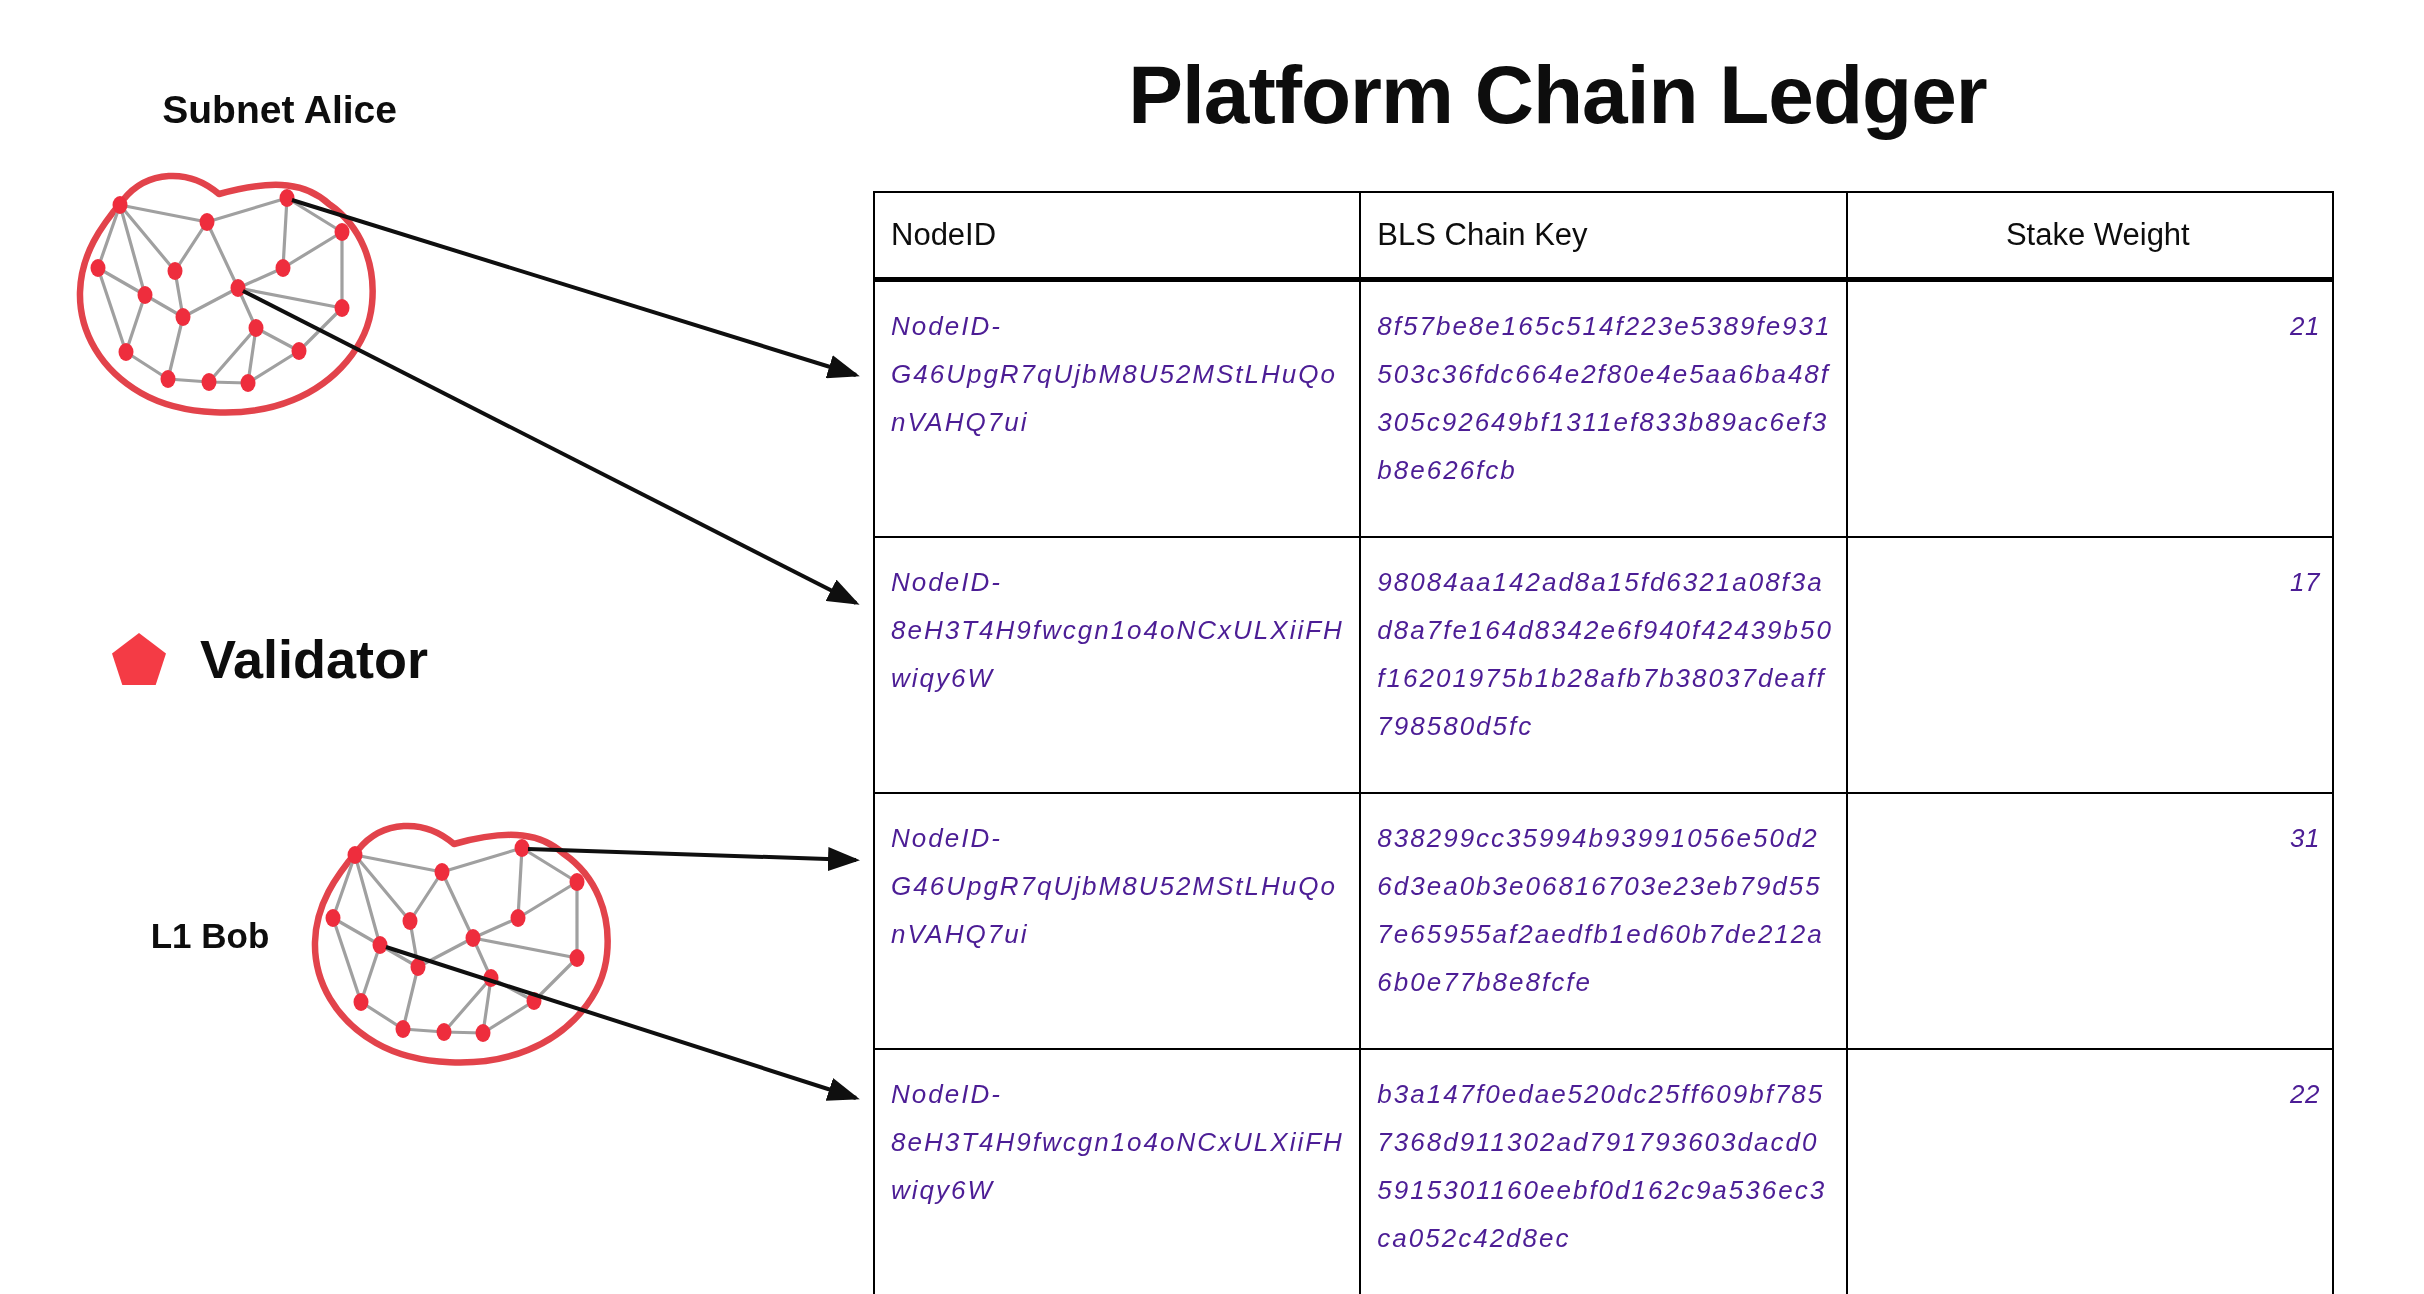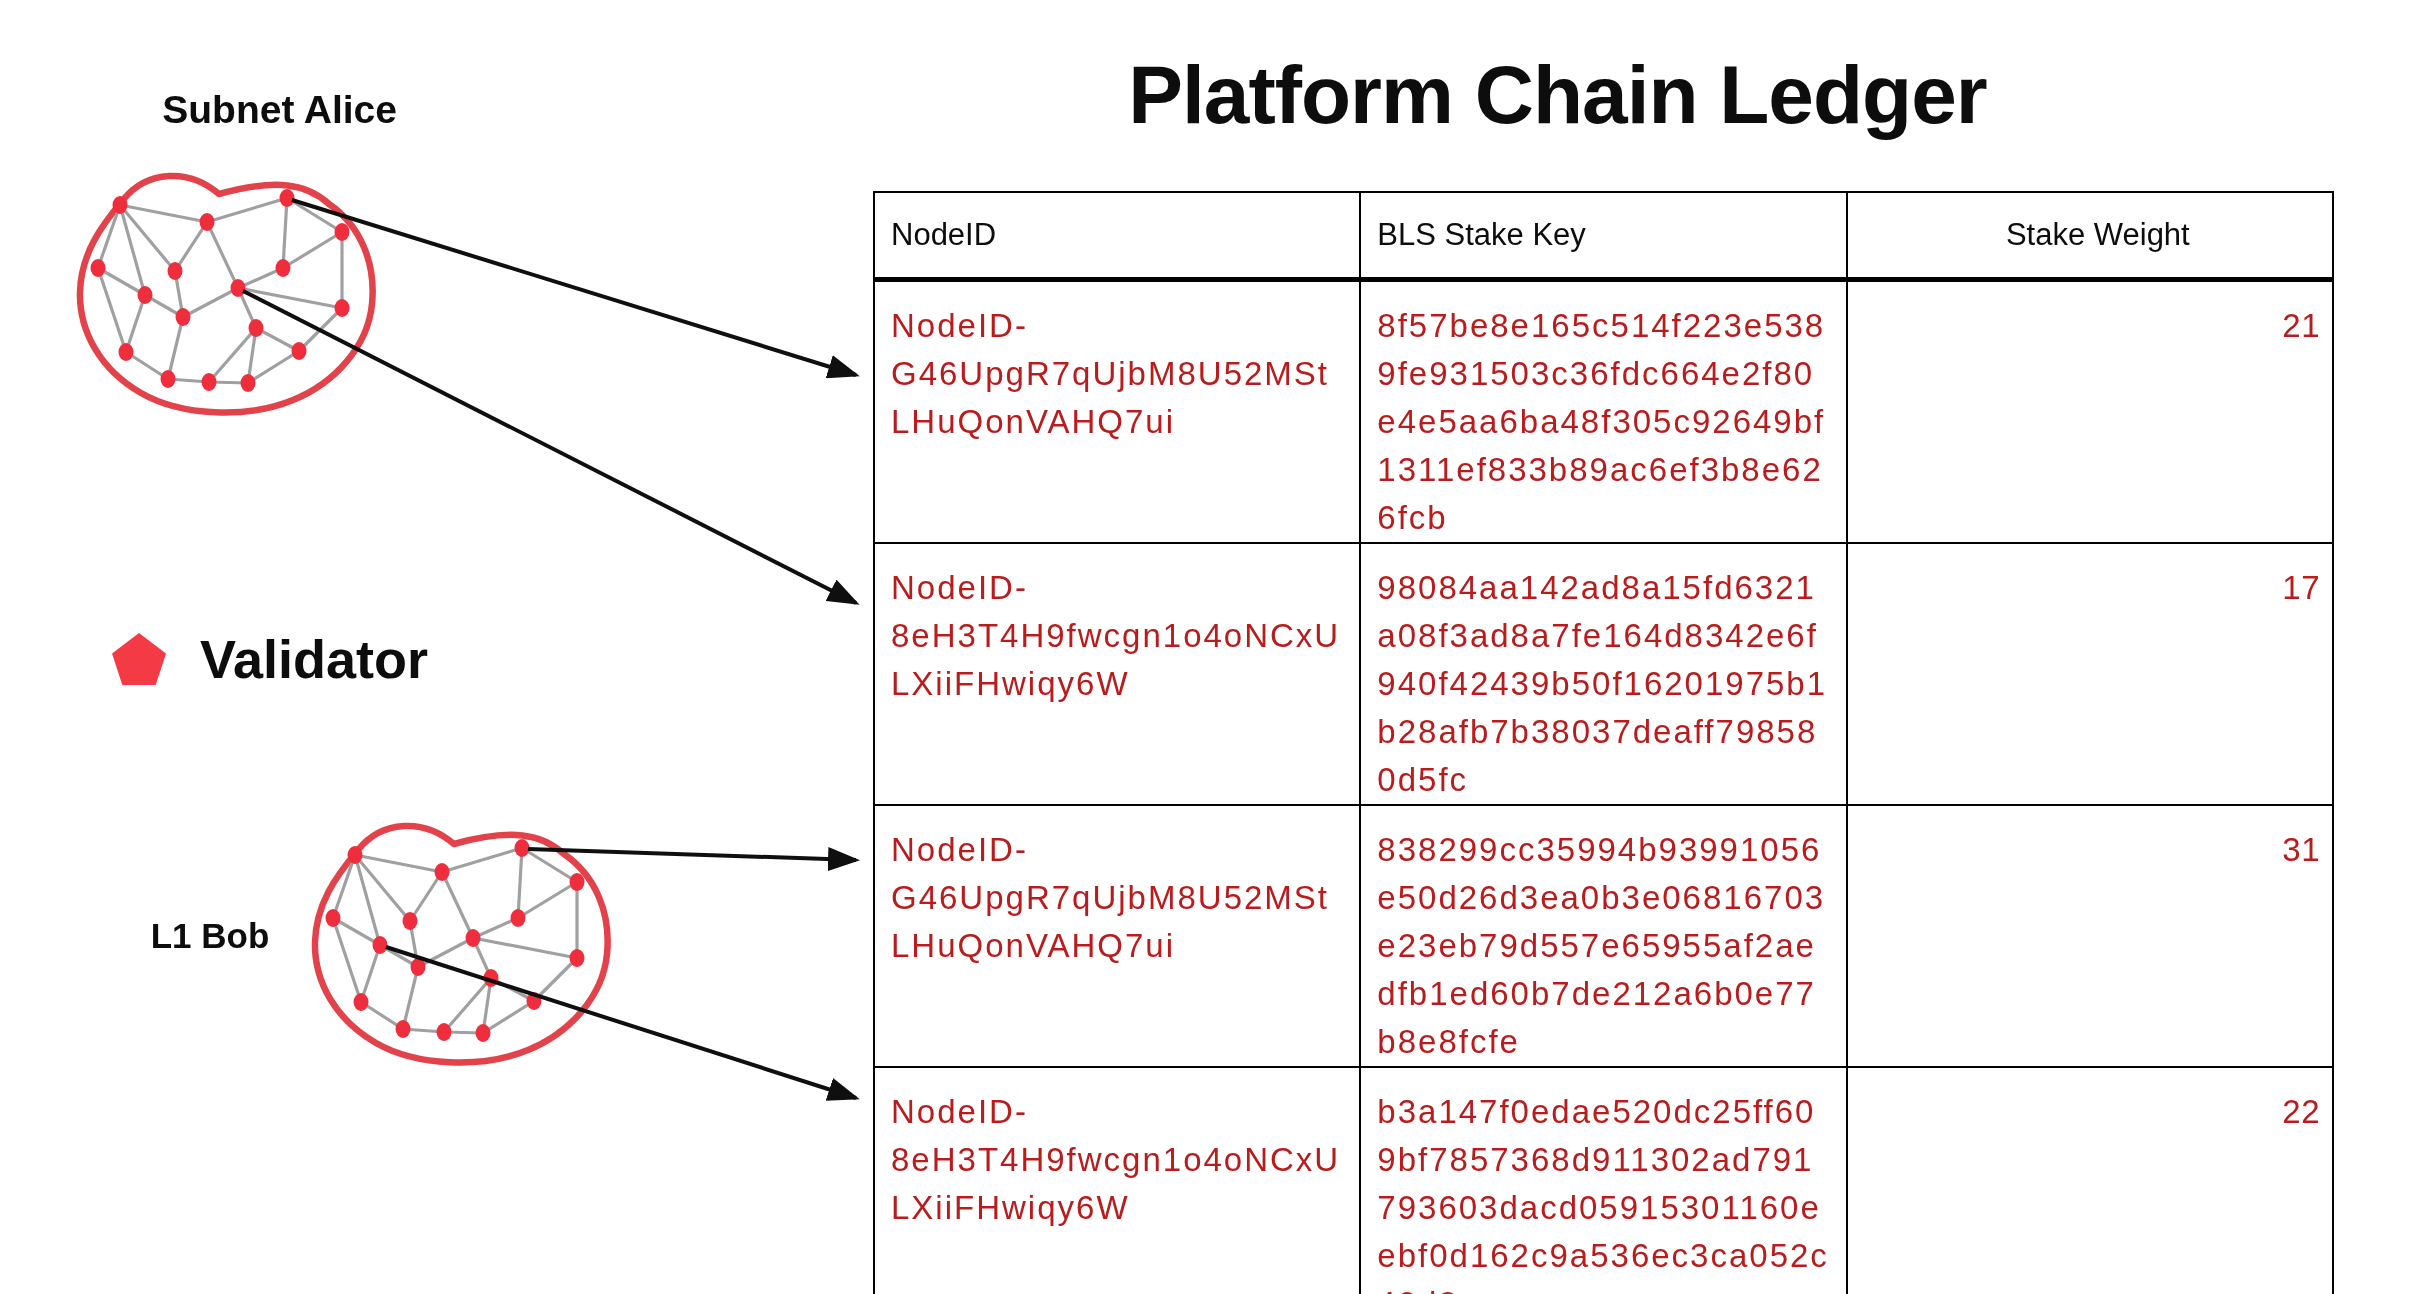--- a/index.html
+++ b/index.html
@@ -66,27 +66,28 @@
     color: #0d0d0d;
     text-align: left;
     padding: 0 14px 0 16px;
     border-bottom-width: 5px;
     vertical-align: middle;
   }
   table.ledger th.center { text-align: center; padding-left: 30px; }
   table.ledger td {
     height: 234px;
     vertical-align: top;
-    font-size: 33px;
+    font-size: 26px;
     line-height: 48px;
     letter-spacing: 2px;
-    color: #b91c1c;
+    color: #4c1d95;
     padding: 20px 12px 0 16px;
     overflow-wrap: break-word;
     word-wrap: break-word;
+    font-style: italic;
   }
   table.ledger td.stake { letter-spacing: 0.5px; text-align: right; }
 </style>
 </head>
 <body>
 
 <div class="stage">
 
   <svg width="0" height="0" style="position:absolute" aria-hidden="true">
     <defs>
@@ -144,21 +145,21 @@
     <line x1="292" y1="200" x2="856" y2="375" stroke="#0f0f0f" stroke-width="4" marker-end="url(#ah)"></line>
     <line x1="243" y1="291" x2="856" y2="603" stroke="#0f0f0f" stroke-width="4" marker-end="url(#ah)"></line>
     <line x1="528" y1="849" x2="856" y2="860" stroke="#0f0f0f" stroke-width="4" marker-end="url(#ah)"></line>
     <line x1="386" y1="947" x2="856" y2="1098" stroke="#0f0f0f" stroke-width="4" marker-end="url(#ah)"></line>
   </svg>
 
   <table class="ledger">
     <thead>
       <tr>
         <th>NodeID</th>
-        <th>BLS Stake Key</th>
+        <th>BLS Chain Key</th>
         <th class="center">Stake Weight</th>
       </tr>
     </thead>
     <tbody>
       <tr>
         <td>NodeID-G46UpgR7qUjbM8U52MStLHuQonVAHQ7ui</td>
         <td>8f57be8e165c514f223e5389fe931503c36fdc664e2f80e4e5aa6ba48f305c92649bf1311ef833b89ac6ef3b8e626fcb</td>
         <td class="stake">21</td>
       </tr>
       <tr>

